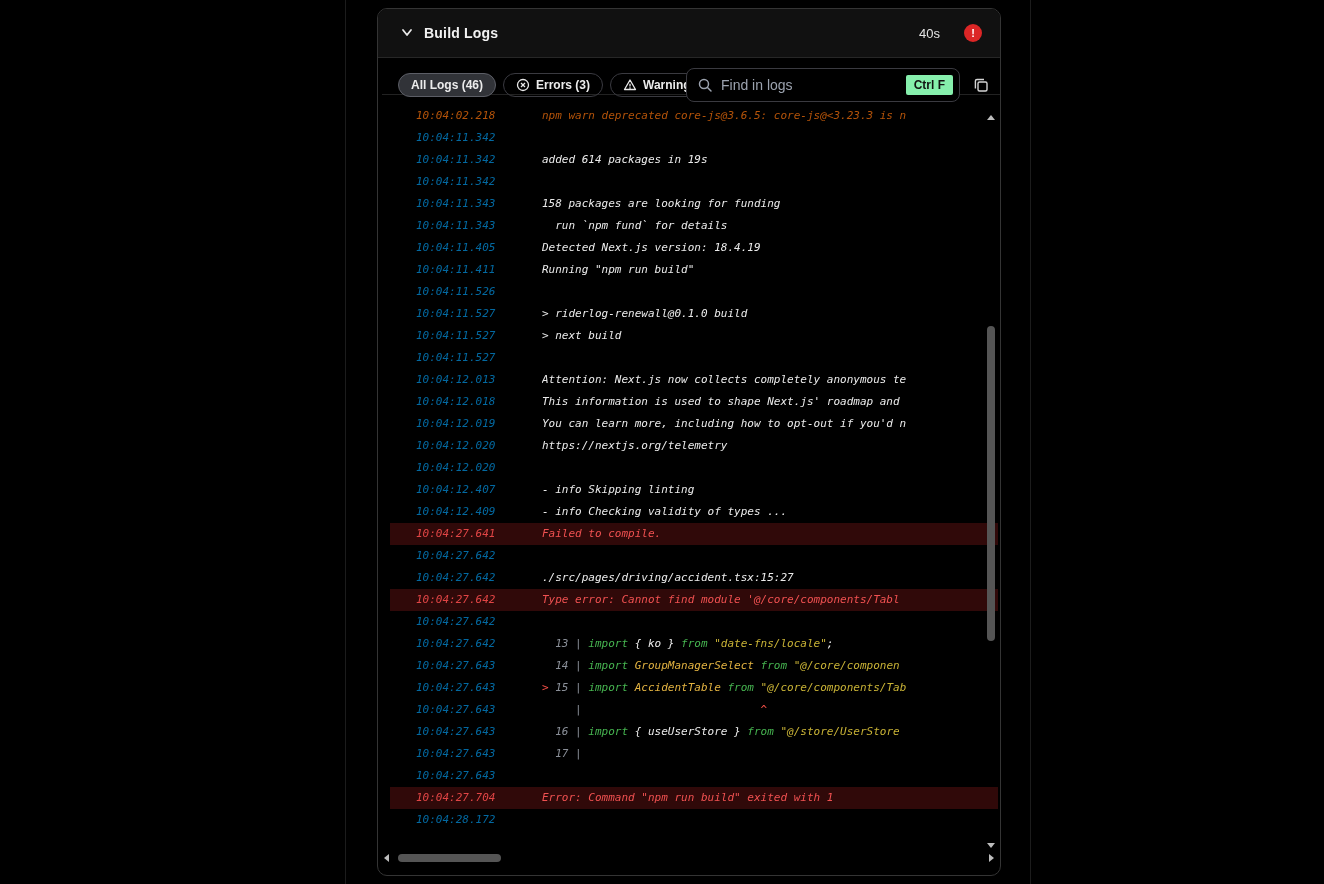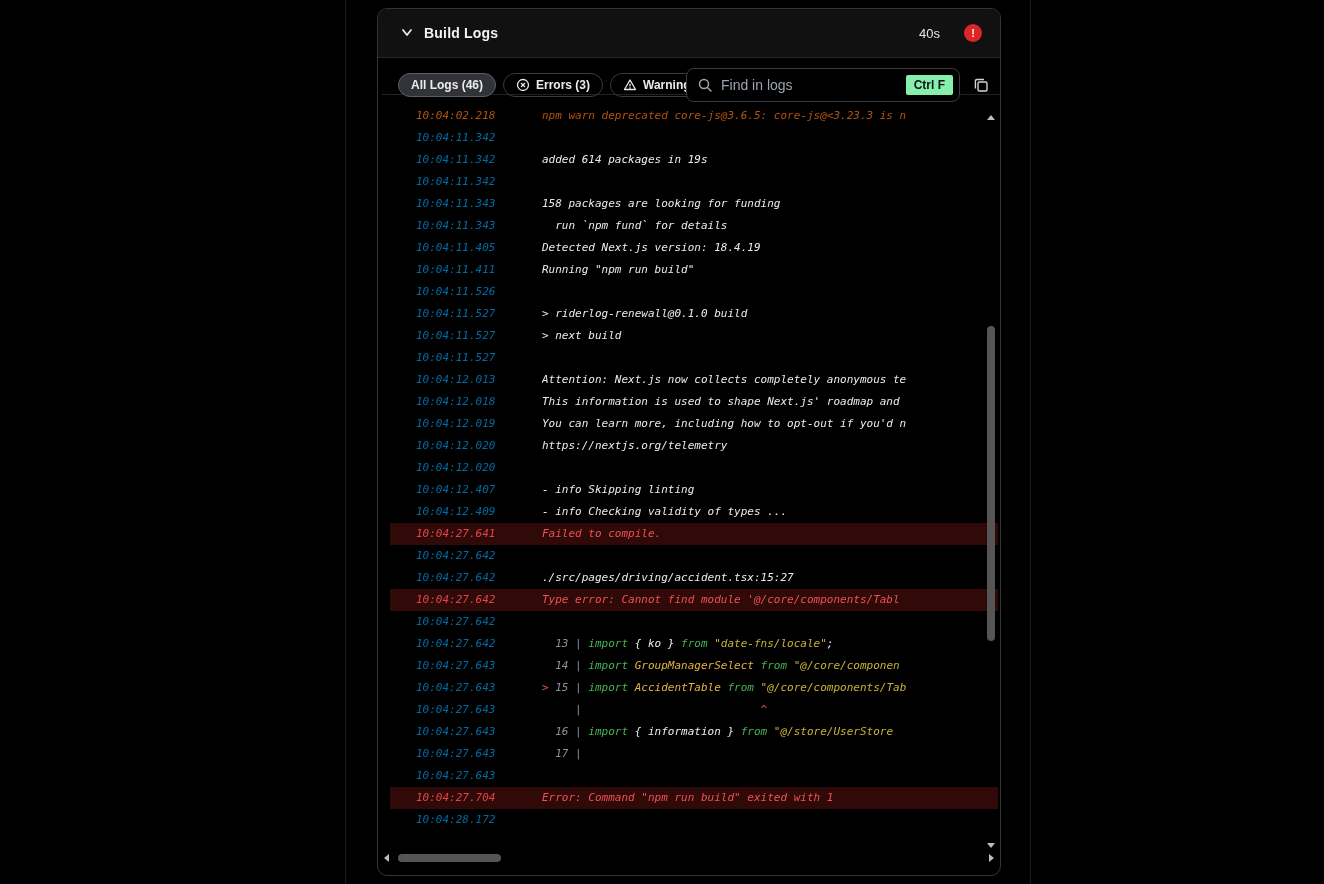--- a/index.html
+++ b/index.html
@@ -162,21 +162,21 @@
           <div class="log-row"><span class="ts">10:04:12.409</span><span class="msg"><span>- info Checking validity of types ...</span></span></div>
           <div class="log-row v-error"><span class="ts">10:04:27.641</span><span class="msg"><span>Failed to compile.</span></span></div>
           <div class="log-row"><span class="ts">10:04:27.642</span><span class="msg"></span></div>
           <div class="log-row"><span class="ts">10:04:27.642</span><span class="msg"><span>./src/pages/driving/accident.tsx:15:27</span></span></div>
           <div class="log-row v-error"><span class="ts">10:04:27.642</span><span class="msg"><span>Type error: Cannot find module '@/core/components/Tabl</span></span></div>
           <div class="log-row"><span class="ts">10:04:27.642</span><span class="msg"></span></div>
           <div class="log-row"><span class="ts">10:04:27.642</span><span class="msg"><span class="c-lineno">  13 | </span><span class="c-keyword">import</span><span> { ko } </span><span class="c-keyword">from</span><span> </span><span class="c-string">"date-fns/locale"</span><span>;</span></span></div>
           <div class="log-row"><span class="ts">10:04:27.643</span><span class="msg"><span class="c-lineno">  14 | </span><span class="c-keyword">import</span><span> </span><span class="c-ident">GroupManagerSelect</span><span> </span><span class="c-keyword">from</span><span> </span><span class="c-string">"@/core/componen</span></span></div>
           <div class="log-row"><span class="ts">10:04:27.643</span><span class="msg"><span class="c-caret">&gt; </span><span class="c-lineno">15 | </span><span class="c-keyword">import</span><span> </span><span class="c-ident">AccidentTable</span><span> </span><span class="c-keyword">from</span><span> </span><span class="c-string">"@/core/components/Tab</span></span></div>
           <div class="log-row"><span class="ts">10:04:27.643</span><span class="msg"><span class="c-lineno">     | </span><span class="c-caret">                          ^</span></span></div>
-          <div class="log-row"><span class="ts">10:04:27.643</span><span class="msg"><span class="c-lineno">  16 | </span><span class="c-keyword">import</span><span> { information } </span><span class="c-keyword">from</span><span> </span><span class="c-string">"@/store/UserStore</span></span></div>
+          <div class="log-row"><span class="ts">10:04:27.643</span><span class="msg"><span class="c-lineno">  16 | </span><span class="c-keyword">import</span><span> { useUserStore } </span><span class="c-keyword">from</span><span> </span><span class="c-string">"@/store/UserStore</span></span></div>
           <div class="log-row"><span class="ts">10:04:27.643</span><span class="msg"><span class="c-lineno">  17 |</span></span></div>
           <div class="log-row"><span class="ts">10:04:27.643</span></div>
           <div class="log-row v-error"><span class="ts">10:04:27.704</span><span class="msg"><span>Error: Command "npm run build" exited with 1</span></span></div>
           <div class="log-row"><span class="ts">10:04:28.172</span><span class="msg"></span></div>
         </div>
     </div>
 
     <div class="vscroll">
       <span class="arr arr-up"></span>
       <div class="vthumb"></div>

